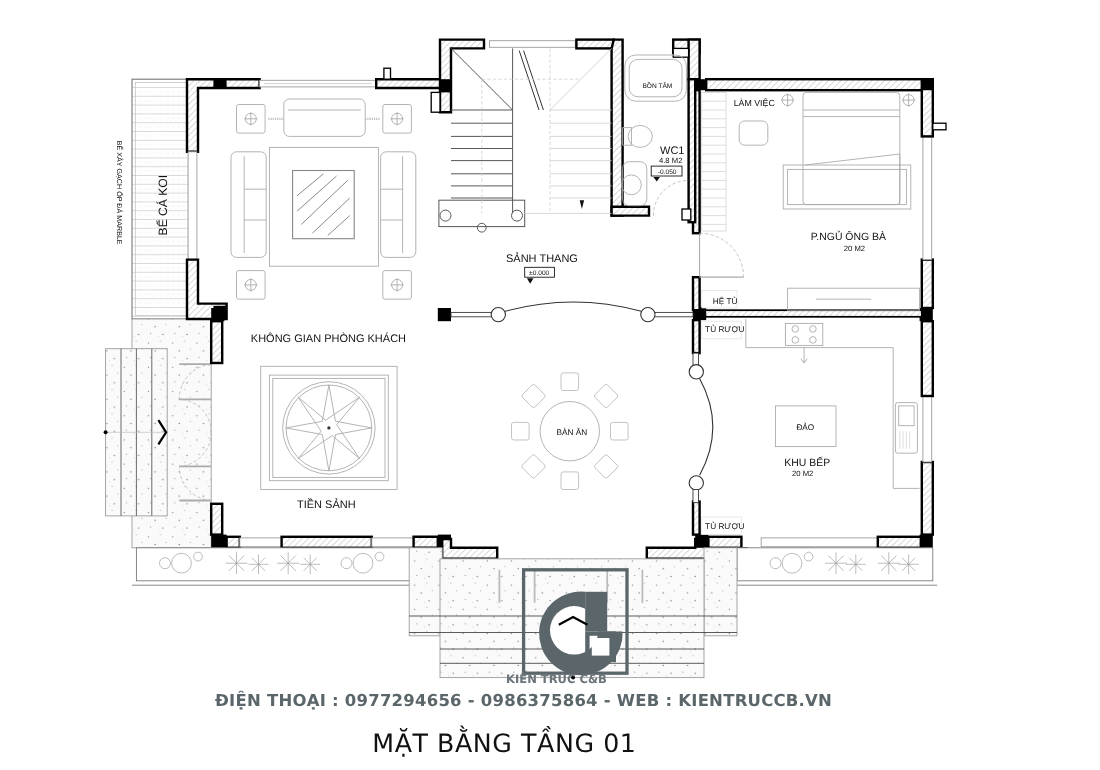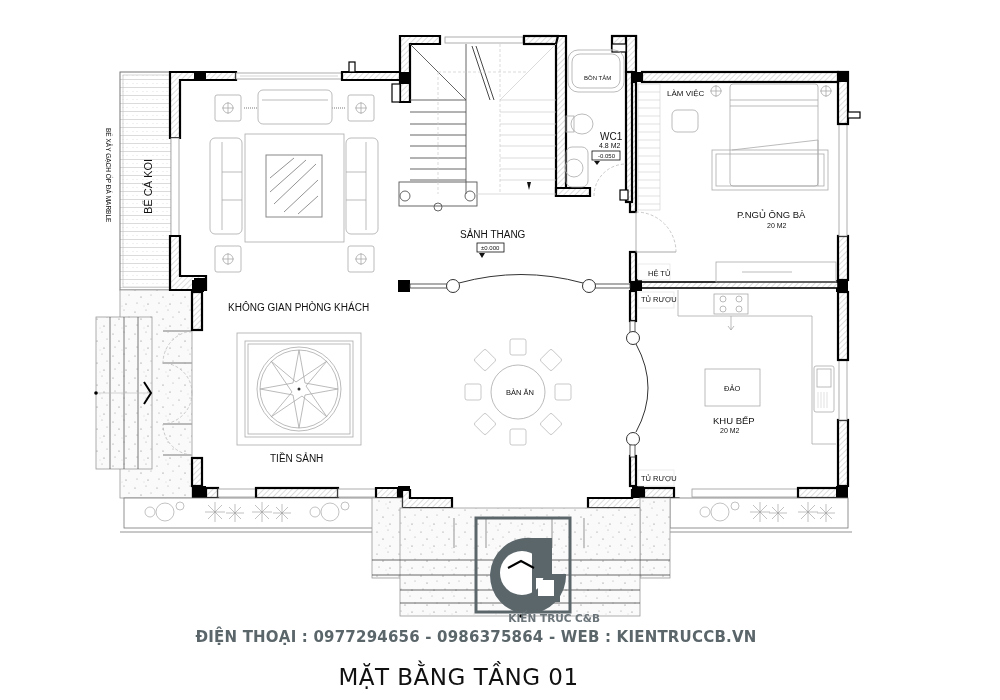--- a/index.html
+++ b/index.html
@@ -7,21 +7,21 @@
   svg{position:absolute;left:0;top:0;}
   .lbl{font-family:"Liberation Sans","DejaVu Sans",sans-serif;fill:#111;}
   .wall{fill:url(#hatch);stroke:#000;stroke-width:2.2;}
   .col{fill:#000;}
   .thin{fill:none;stroke:#aaa;stroke-width:0.8;}
   .mid{fill:none;stroke:#555;stroke-width:0.9;}
   .door{fill:none;stroke:#bbb;stroke-width:0.8;stroke-dasharray:3 2;}
   .win{fill:#fff;stroke:#999;stroke-width:0.8;}
   .terr{fill:url(#terrazzo);stroke:#999;stroke-width:0.8;}
   .contact{position:absolute;left:0;width:952px;top:628px;text-align:center;font-family:"DejaVu Sans","Liberation Sans",sans-serif;font-weight:bold;font-size:15px;color:#5b666b;letter-spacing:0.2px;}
-  .brand{position:absolute;left:460px;width:140px;top:612px;text-align:right;font-family:"DejaVu Sans","Liberation Sans",sans-serif;font-weight:bold;font-size:10.5px;color:#6a7479;}
+  .brand{position:absolute;left:460px;width:140px;top:612px;text-align:left;font-family:"DejaVu Sans","Liberation Sans",sans-serif;font-weight:bold;font-size:10.5px;color:#6a7479;}
   .title{position:absolute;left:0;width:917px;top:664px;text-align:center;font-family:"DejaVu Sans","Liberation Sans",sans-serif;font-size:23px;color:#111;letter-spacing:0.5px;}
 </style>
 </head>
 <body>
 
 <svg width="1000" height="700" viewBox="0 0 1000 700">
   <defs>
     <pattern id="hatch" width="4" height="4" patternUnits="userSpaceOnUse" patternTransform="rotate(45)">
       <rect width="4" height="4" fill="#fff"></rect>
       <line x1="0" y1="0" x2="0" y2="4" stroke="#bbb" stroke-width="1"></line>

